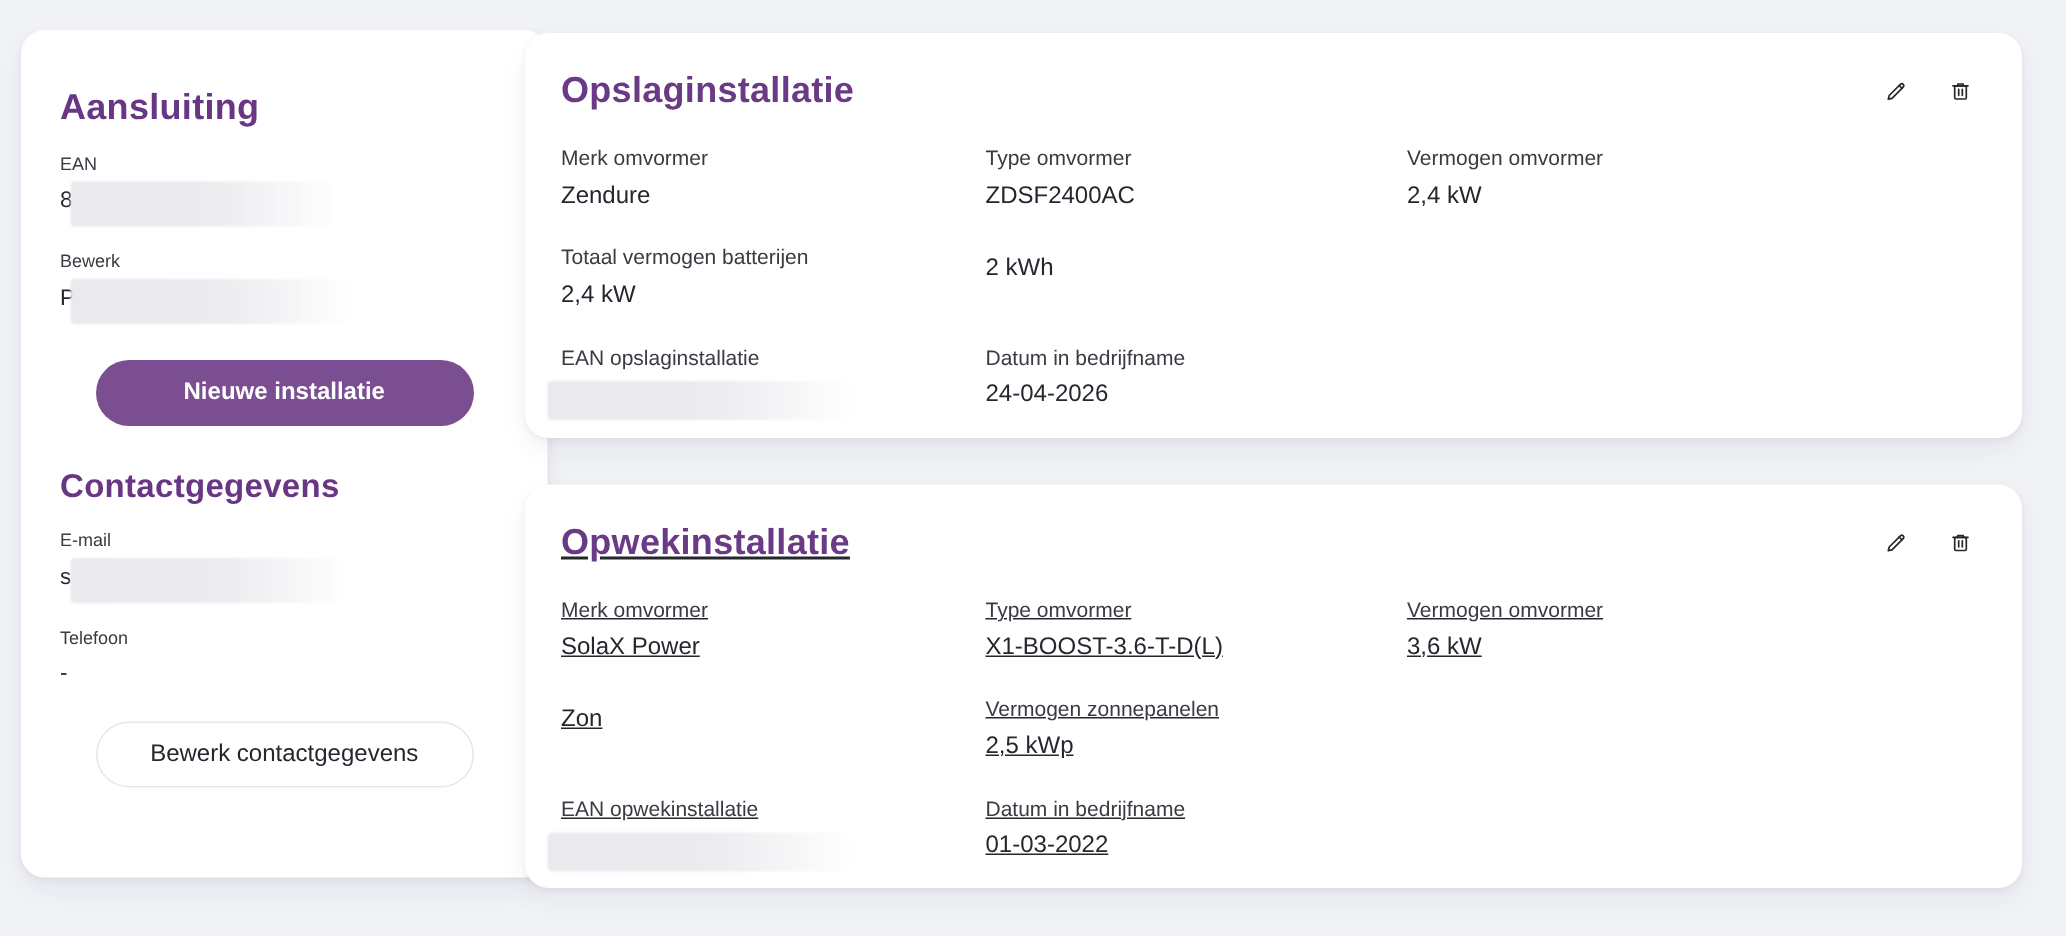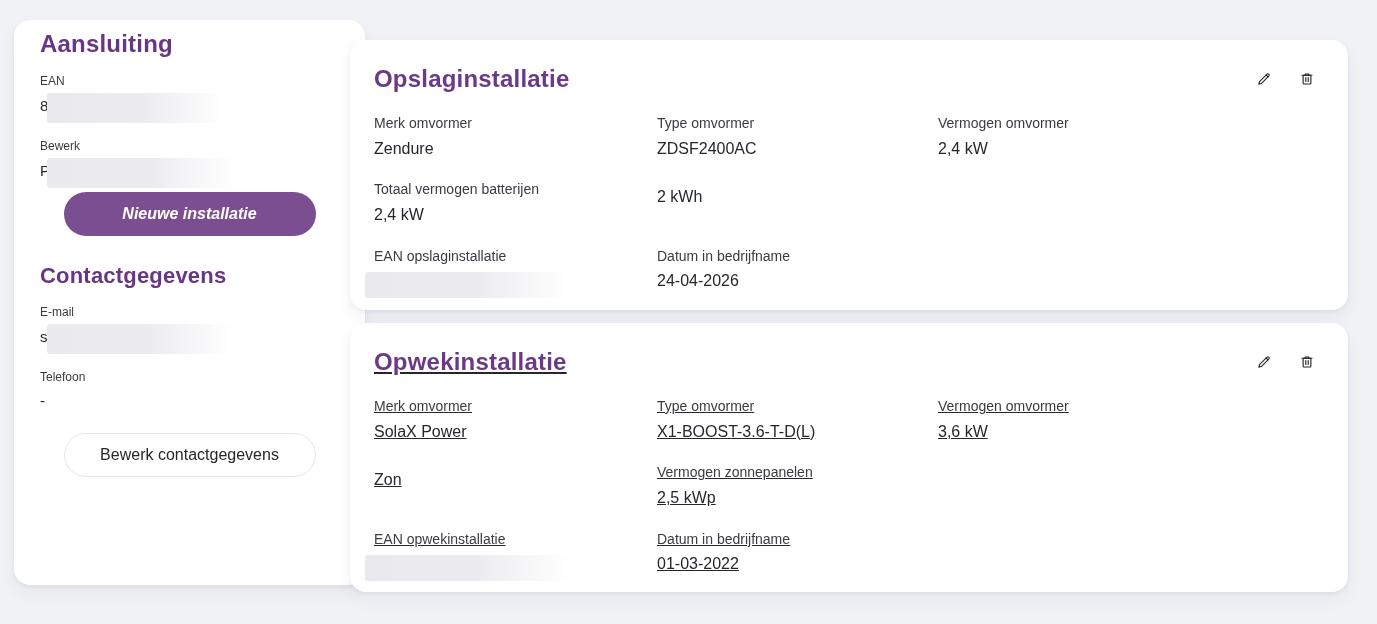--- a/index.html
+++ b/index.html
@@ -14,21 +14,21 @@
 
   .card {
     position: absolute;
     background: #ffffff;
     border-radius: 16px;
     box-shadow: 0 2px 4px rgba(40,40,80,0.06), 0 8px 18px rgba(40,40,80,0.05);
     box-sizing: border-box;
   }
 
   
-  .sidebar { left: 14px; top: 20px; width: 351px; height: 565px; padding: 10px 26px; }
+  .sidebar { left: 14px; top: 20px; width: 351px; height: 565px; padding: 38px 26px; }
   .panel-title {
     margin: 0;
     color: #683684;
     font-size: 24px;
     font-weight: 700;
     letter-spacing: 0.2px;
   }
   .panel-title.secondary-title { font-size: 22px; margin-top: 27px; }
 
   .field { margin-top: 16px; }
@@ -55,38 +55,37 @@
   .btn {
     display: block;
     width: 252px; height: 44px;
     border-radius: 22px;
     font-family: "Liberation Sans", sans-serif;
     font-size: 16px;
     cursor: pointer;
     box-sizing: border-box;
   }
   .btn-primary {
-    margin: 4px auto 0 auto;
+    margin: 24px auto 0 auto;
     background: #7b4e92;
     color: #ffffff;
     border: none;
     font-weight: 700;
-    font-style: italic;
   }
   .btn-secondary {
     margin: 22px auto 0 auto;
     background: #ffffff;
     color: #26262e;
     border: 1px solid #e6e6ec;
     font-weight: 400;
   }
 
   
   .install-card { left: 350px; width: 998px; padding: 25px 24px 24px 24px; }
-  .card-storage    { top: 40px;  height: 270px; }
+  .card-storage    { top: 22px;  height: 270px; }
   .card-generation { top: 323px; height: 269px; text-decoration: underline; }
 
   .card-header { display: flex; align-items: center; justify-content: space-between; }
   .card-title {
     margin: 0;
     color: #6a3a86;
     font-size: 24px;
     font-weight: 700;
     letter-spacing: 0.2px;
   }

